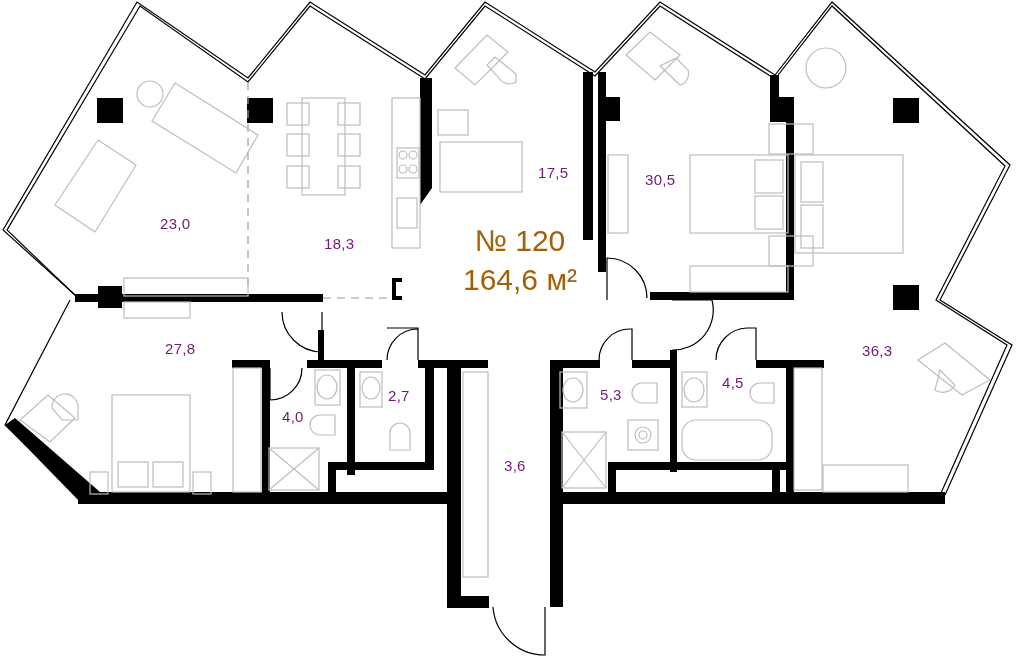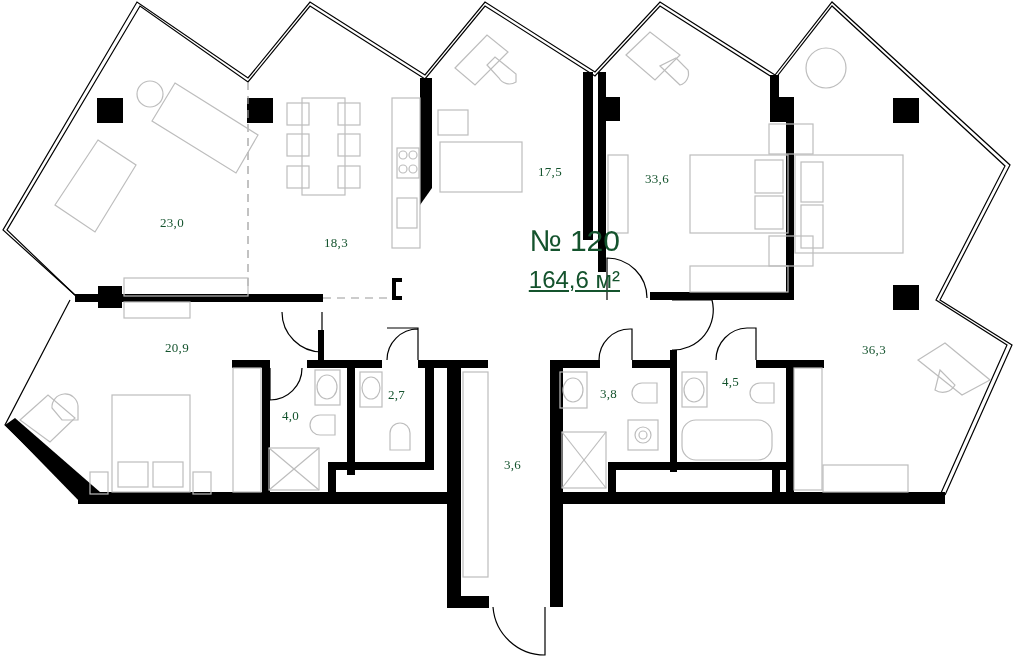--- a/index.html
+++ b/index.html
@@ -3,24 +3,24 @@
 <meta charset="utf-8">
 <style>
   html, body { margin: 0; padding: 0; background: #ffffff; }
   body { width: 1017px; height: 660px; position: relative; overflow: hidden; font-family: "Liberation Sans", sans-serif; }
   #plan { position: absolute; left: 0; top: 0; width: 1017px; height: 660px; }
   .wall { fill: #000; }
   .glass { fill: none; stroke: #000; stroke-width: 1.2; }
   .furn { fill: none; stroke: #bdbdbd; stroke-width: 1.2; }
   .door { fill: none; stroke: #000; stroke-width: 1.2; }
   .dash { fill: none; stroke: #9a9a9a; stroke-width: 1.2; stroke-dasharray: 8 6; }
-  .area-label { position: absolute; font-size: 13px; color: #14532d; font-family: Liberation Serif, serif; letter-spacing: 0.3px; }
-  .title-box { position: absolute; left: 420px; top: 222px; width: 200px; text-align: right; color: #14532d; }
+  .area-label { position: absolute; font-size: 15px; color: #701a75; font-family: Liberation Sans, sans-serif; letter-spacing: 0.3px; }
+  .title-box { position: absolute; left: 420px; top: 222px; width: 200px; text-align: center; color: #a16207; }
   .title-num { font-size: 30px; line-height: 38px; }
-  .title-area { font-size: 24px; line-height: 40px; text-decoration: underline; }
+  .title-area { font-size: 30px; line-height: 40px; }
 </style>
 </head>
 <body>
 
 <svg id="plan" viewBox="0 0 1017 660" xmlns="http://www.w3.org/2000/svg">
 
   <g>
     <polyline class="glass" points="75,295 3,230 137,2 248,78 310,2 425,75 485,2 595,72 660,2 775,75 832,2 1010,165 940,300 1012,345 945,495"></polyline>
     <polyline class="glass" points="78,298 7,230 140,6 248,82 310,6 425,79 485,6 595,76 660,6 775,79 832,6 1005,166 936,300 1007,345 941,493"></polyline>
     <polyline class="glass" points="70,300 5,425 82,500"></polyline>
@@ -177,25 +177,25 @@
     <rect class="furn" x="682" y="372" width="25" height="35"></rect>
     <ellipse class="furn" cx="694" cy="390" rx="10" ry="12"></ellipse>
     <path class="furn" d="M774,383 L760,383 A10,10 0 0 0 760,403 L774,403 Z"></path>
     <rect class="furn" x="682" y="420" width="90" height="40" rx="14"></rect>
   </g>
 </svg>
 
 <div class="area-label" style="left:160px; top:215px;">23,0</div>
 <div class="area-label" style="left:324px; top:235px;">18,3</div>
 <div class="area-label" style="left:538px; top:164px;">17,5</div>
-<div class="area-label" style="left:645px; top:171px;">33,6</div>
-<div class="area-label" style="left:165px; top:340px;">20,9</div>
+<div class="area-label" style="left:645px; top:171px;">30,5</div>
+<div class="area-label" style="left:165px; top:340px;">27,8</div>
 <div class="area-label" style="left:282px; top:408px;">4,0</div>
 <div class="area-label" style="left:388px; top:387px;text-align:center;">2,7</div>
 <div class="area-label" style="left:504px; top:457px;">3,6</div>
-<div class="area-label" style="left:600px; top:386px;">3,8</div>
+<div class="area-label" style="left:600px; top:386px;">5,3</div>
 <div class="area-label" style="left:722px; top:374px;text-align:right;">4,5</div>
 <div class="area-label" style="left:862px; top:342px;">36,3</div>
 
 <div class="title-box">
   <div class="title-num">№ 120</div>
   <div class="title-area">164,6 м²</div>
 </div>
 
 </body></html>

